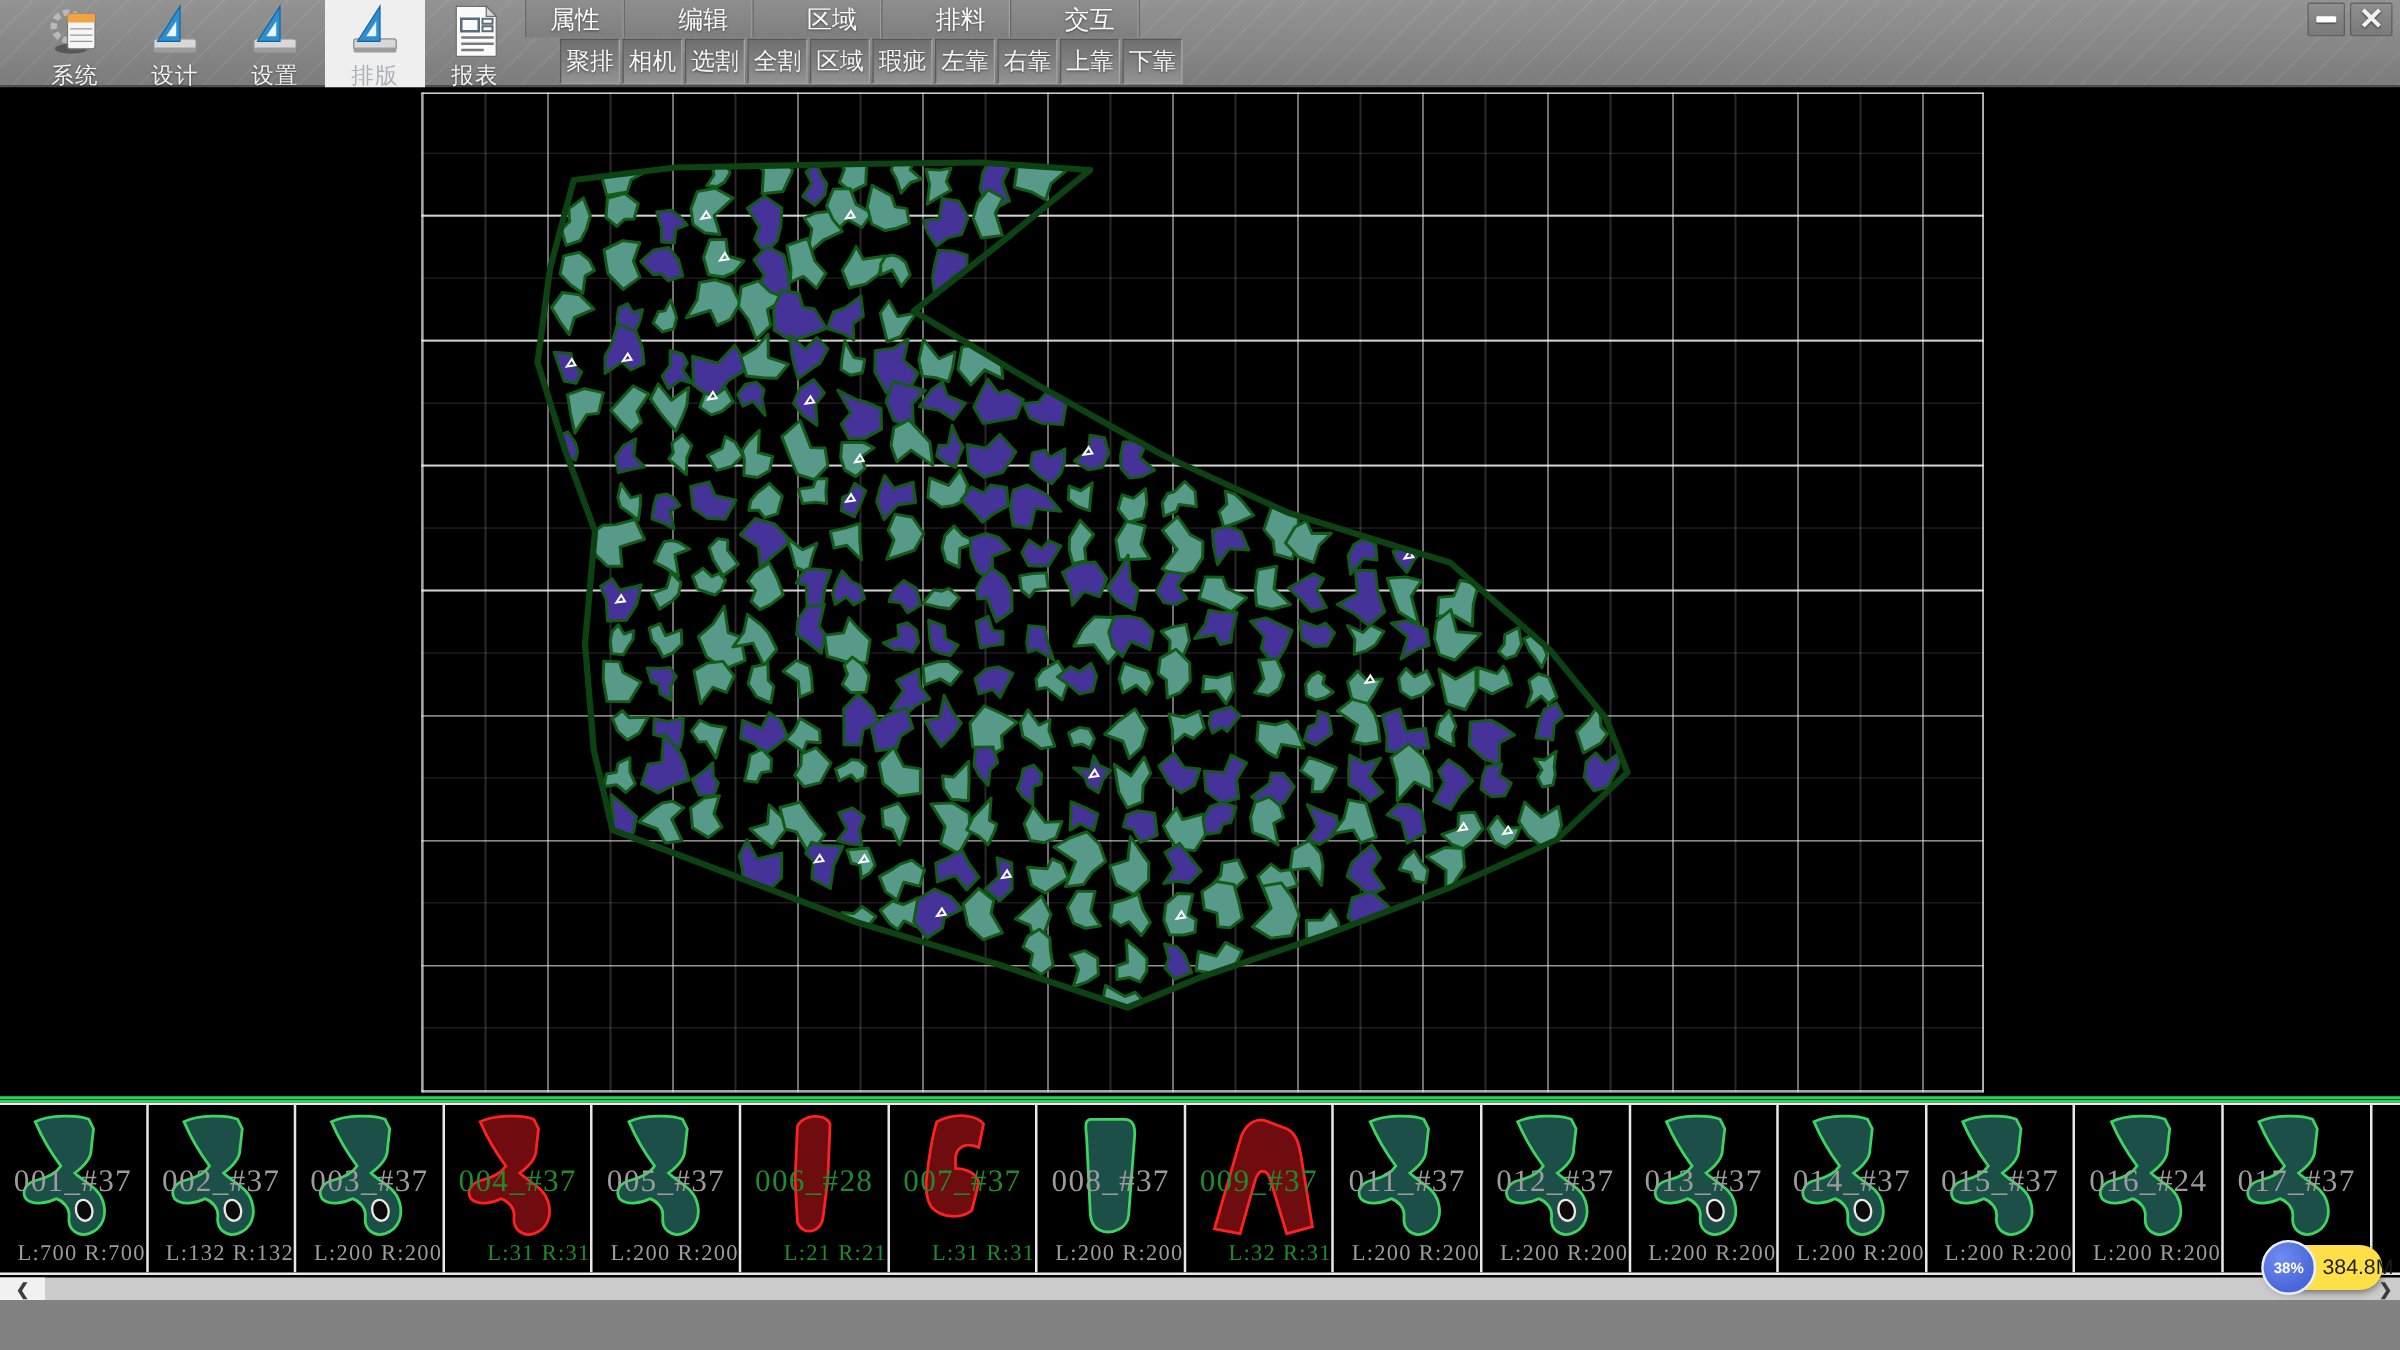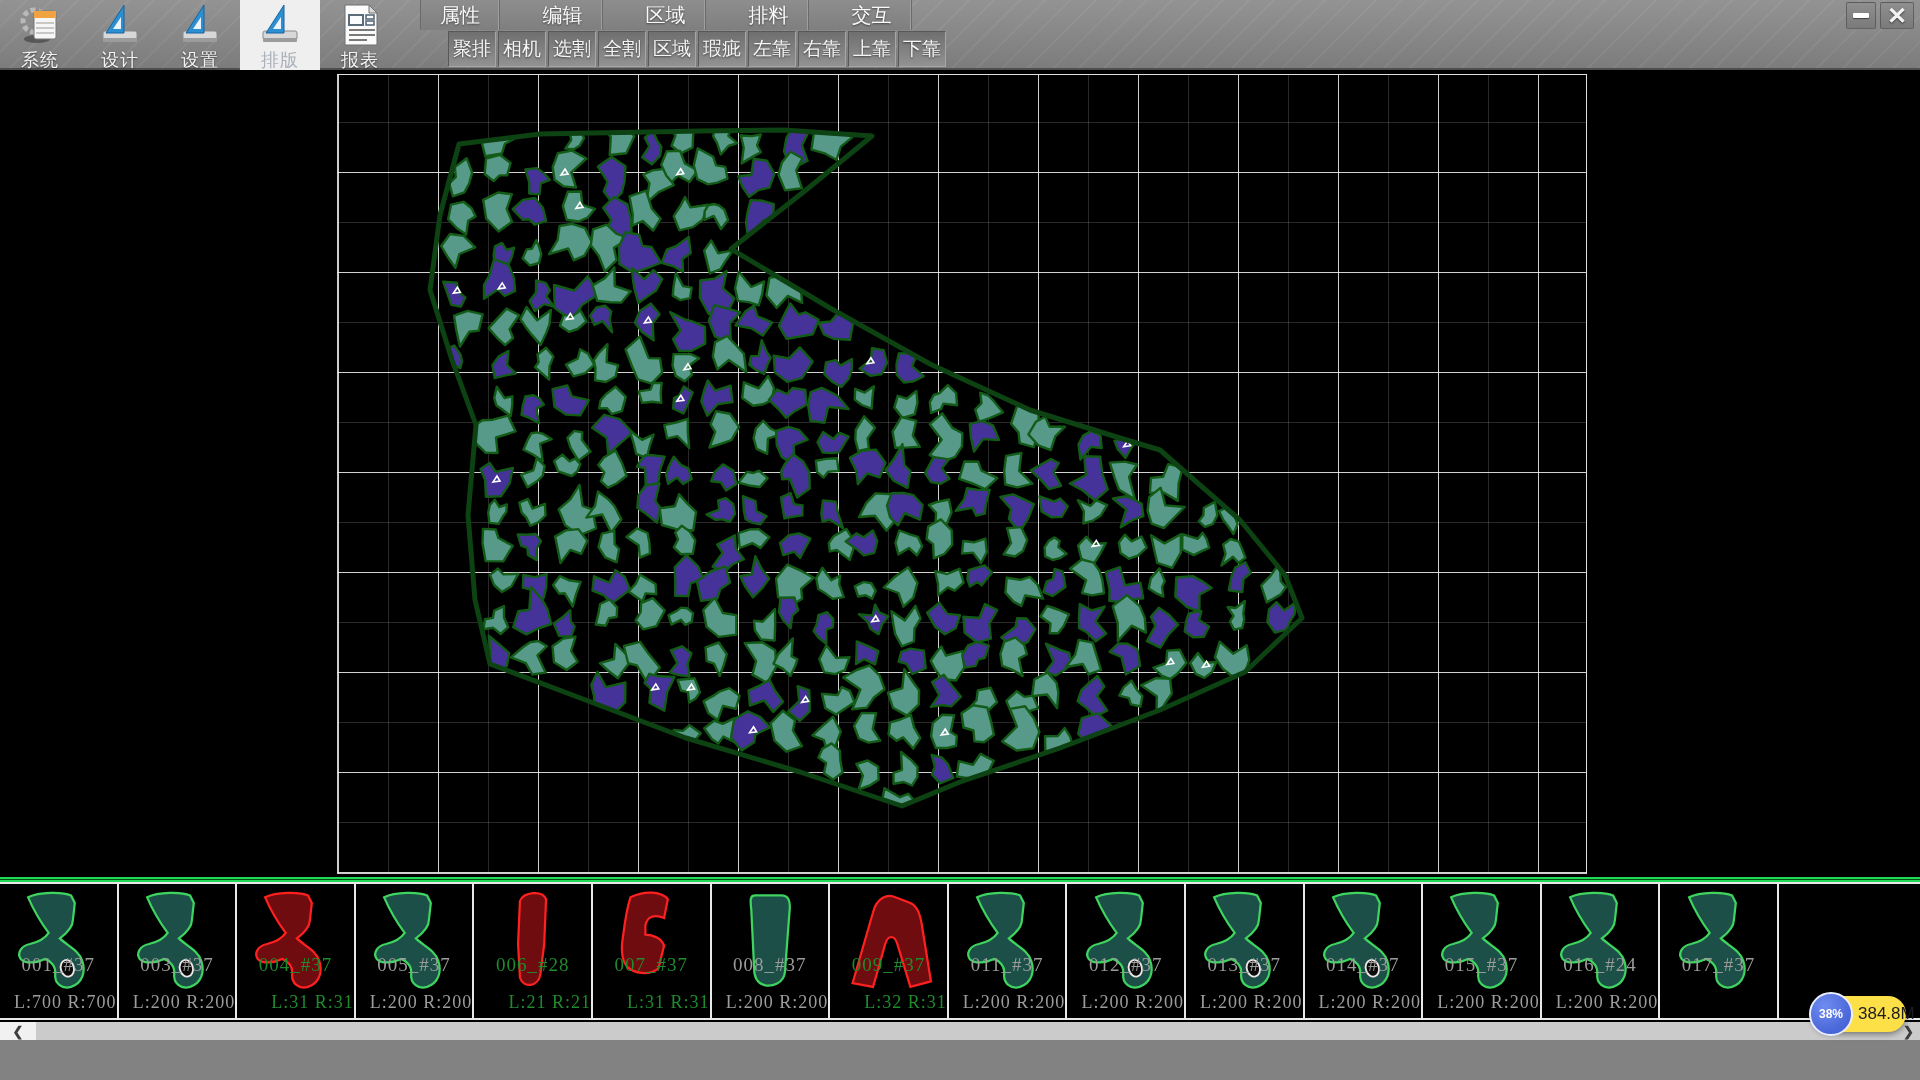--- a/index.html
+++ b/index.html
@@ -6,21 +6,21 @@
   html,body { width:1920px; height:1080px; overflow:hidden; background:#000;
               font-family:"Liberation Sans", sans-serif; }
   #app { position:relative; width:1920px; height:1080px; background:#000; }
 
   
   #header { position:absolute; left:0; top:0; width:1920px; height:70px;
     background:
       repeating-linear-gradient(135deg, rgba(255,255,255,0.05) 0 2px, rgba(255,255,255,0) 2px 18px),
       linear-gradient(180deg,#939393 0%, #8a8a8a 40%, #7c7c7c 100%);
     border-bottom:2px solid #4e4e4e; }
-  #iconbar { position:absolute; left:0; top:0; height:70px; display:flex; }
+  #iconbar { position:absolute; left:0; top:0; height:70px; display:flex;padding-left:20px; }
   .icon-slot { width:80px; height:70px; display:flex; flex-direction:column; align-items:center;
     justify-content:flex-start; padding-top:3px; cursor:pointer; }
   .icon-slot.active { background:#efefef; }
   .icon-slot .glyph { width:46px; height:44px; display:flex; align-items:center; justify-content:center; }
   .icon-slot .lbl { margin-top:1px; font-size:18px; color:#f3f3f3; text-shadow:0 1px 2px rgba(0,0,0,.55); letter-spacing:1px; }
   .icon-slot.active .lbl { color:#aab0b9; text-shadow:none;text-align:right; }
 
   #menubar { position:absolute; left:420px; top:0; height:30px; display:flex;
     background:linear-gradient(180deg,#8e8e8e,#7f7f7f);gap:23px; }
   .menu-item { width:80px; height:30px; display:flex; align-items:center; justify-content:center;
@@ -55,22 +55,22 @@
   #nest-svg { position:absolute; left:337px; top:4px; width:1250px; height:800px; }
 
   
   #strip-topline { position:absolute; left:0; top:877px; width:1920px; height:5px;
     background:linear-gradient(180deg,#1fd957 0 2px,#064d1c 2px 3px,#1fd957 3px 5px); }
   #strip { position:absolute; left:0; top:882px; width:1920px; height:138px; background:#000;
     border-top:2px solid #e9e9e9; border-bottom:2px solid #e9e9e9;
     display:flex; overflow:hidden; }
   .cell { position:relative; flex:0 0 118.6px; height:100%; border-right:2px solid #e9e9e9; cursor:pointer; }
   .cell svg { position:absolute; left:50%; top:4px; transform:translateX(-50%); }
-  .cell .nm { position:absolute; left:0; right:0; top:70px; text-align:center;
-    font-family:"Liberation Serif", serif; font-size:19px; letter-spacing:1px; }
+  .cell .nm { position:absolute; left:0; right:0; top:48px; text-align:center;
+    font-family:"Liberation Serif", serif; font-size:25px; letter-spacing:1px; }
   .cell .lr { position:absolute; left:0; right:0; bottom:5px; text-align:right;
     font-family:"Liberation Serif", serif; font-size:18px; letter-spacing:1px; }
   .cell.normal .nm, .cell.normal .lr { color:#9c9c9c; }
   .cell.alert  .nm, .cell.alert  .lr { color:#1f8b2d; }
 
   
   #mem-badge { position:absolute; left:1812px; top:980px; width:94px; height:36px;
     background:#fde047; border-radius:18px; box-shadow:0 2px 6px rgba(0,0,0,.45);
     display:flex; align-items:center; z-index:5;margin-top:16px; }
   #mem-pct { position:absolute; left:-3px; top:-4px; width:44px; height:44px; border-radius:50%;
@@ -494,20 +494,28 @@
          <ellipse cx="60" cy="86" rx="7" ry="9" transform="rotate(-15 60 86)" fill="#0a0a0a" stroke="#efe6e6" stroke-width="2"></ellipse>
        </svg>
        <div class="nm">001_#37</div>
        <div class="lr">L:700 R:700</div>
       </div>
       <div class="cell normal">
         <svg width="96" height="112" viewBox="0 0 100 120">
          <path d="M18,10 C30,4 55,4 64,8 L68,16 L66,34 C66,42 60,48 52,54 C60,62 72,66 76,78 C80,90 76,102 64,106 C54,109 46,102 47,92 C48,84 42,78 36,76 C28,80 16,82 10,76 C6,70 10,62 20,60 C28,58 36,54 40,48 C34,40 24,24 18,10 Z" fill="#1b4f47" stroke="#3fd45f" stroke-width="2.4"></path>
          <ellipse cx="60" cy="86" rx="7" ry="9" transform="rotate(-15 60 86)" fill="#0a0a0a" stroke="#efe6e6" stroke-width="2"></ellipse>
        </svg>
+       <div class="nm">002_#37</div>
+       <div class="lr">L:132 R:132</div>
+      </div>
+      <div class="cell normal">
+        <svg width="96" height="112" viewBox="0 0 100 120">
+         <path d="M18,10 C30,4 55,4 64,8 L68,16 L66,34 C66,42 60,48 52,54 C60,62 72,66 76,78 C80,90 76,102 64,106 C54,109 46,102 47,92 C48,84 42,78 36,76 C28,80 16,82 10,76 C6,70 10,62 20,60 C28,58 36,54 40,48 C34,40 24,24 18,10 Z" fill="#1b4f47" stroke="#3fd45f" stroke-width="2.4"></path>
+         <ellipse cx="60" cy="86" rx="7" ry="9" transform="rotate(-15 60 86)" fill="#0a0a0a" stroke="#efe6e6" stroke-width="2"></ellipse>
+       </svg>
        <div class="nm">003_#37</div>
        <div class="lr">L:200 R:200</div>
       </div>
       <div class="cell alert">
         <svg width="96" height="112" viewBox="0 0 100 120">
          <path d="M18,10 C30,4 55,4 64,8 L68,16 L66,34 C66,42 60,48 52,54 C60,62 72,66 76,78 C80,90 76,102 64,106 C54,109 46,102 47,92 C48,84 42,78 36,76 C28,80 16,82 10,76 C6,70 10,62 20,60 C28,58 36,54 40,48 C34,40 24,24 18,10 Z" fill="#6e0c10" stroke="#ff2020" stroke-width="2.4"></path>
 
        </svg>
        <div class="nm">004_#37</div>
        <div class="lr">L:31 R:31</div>

